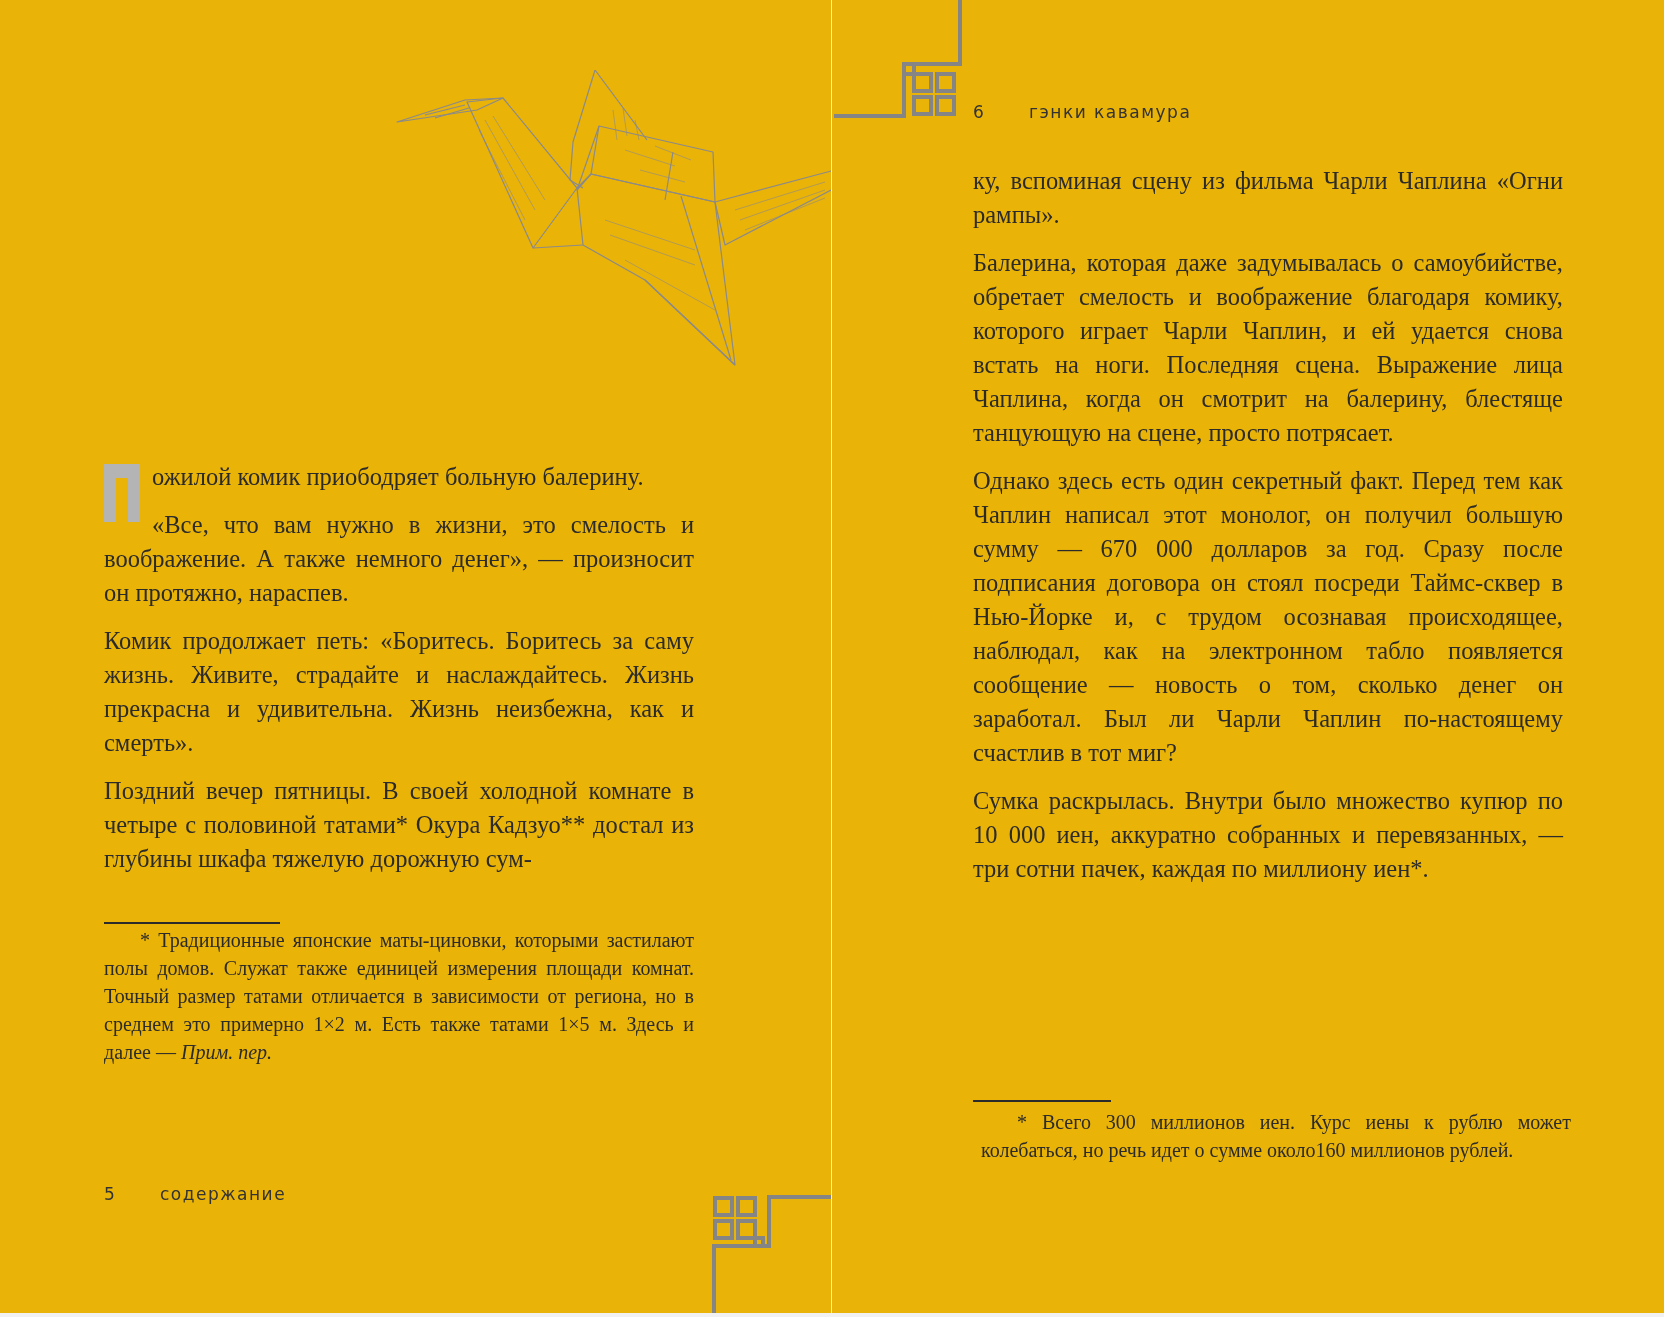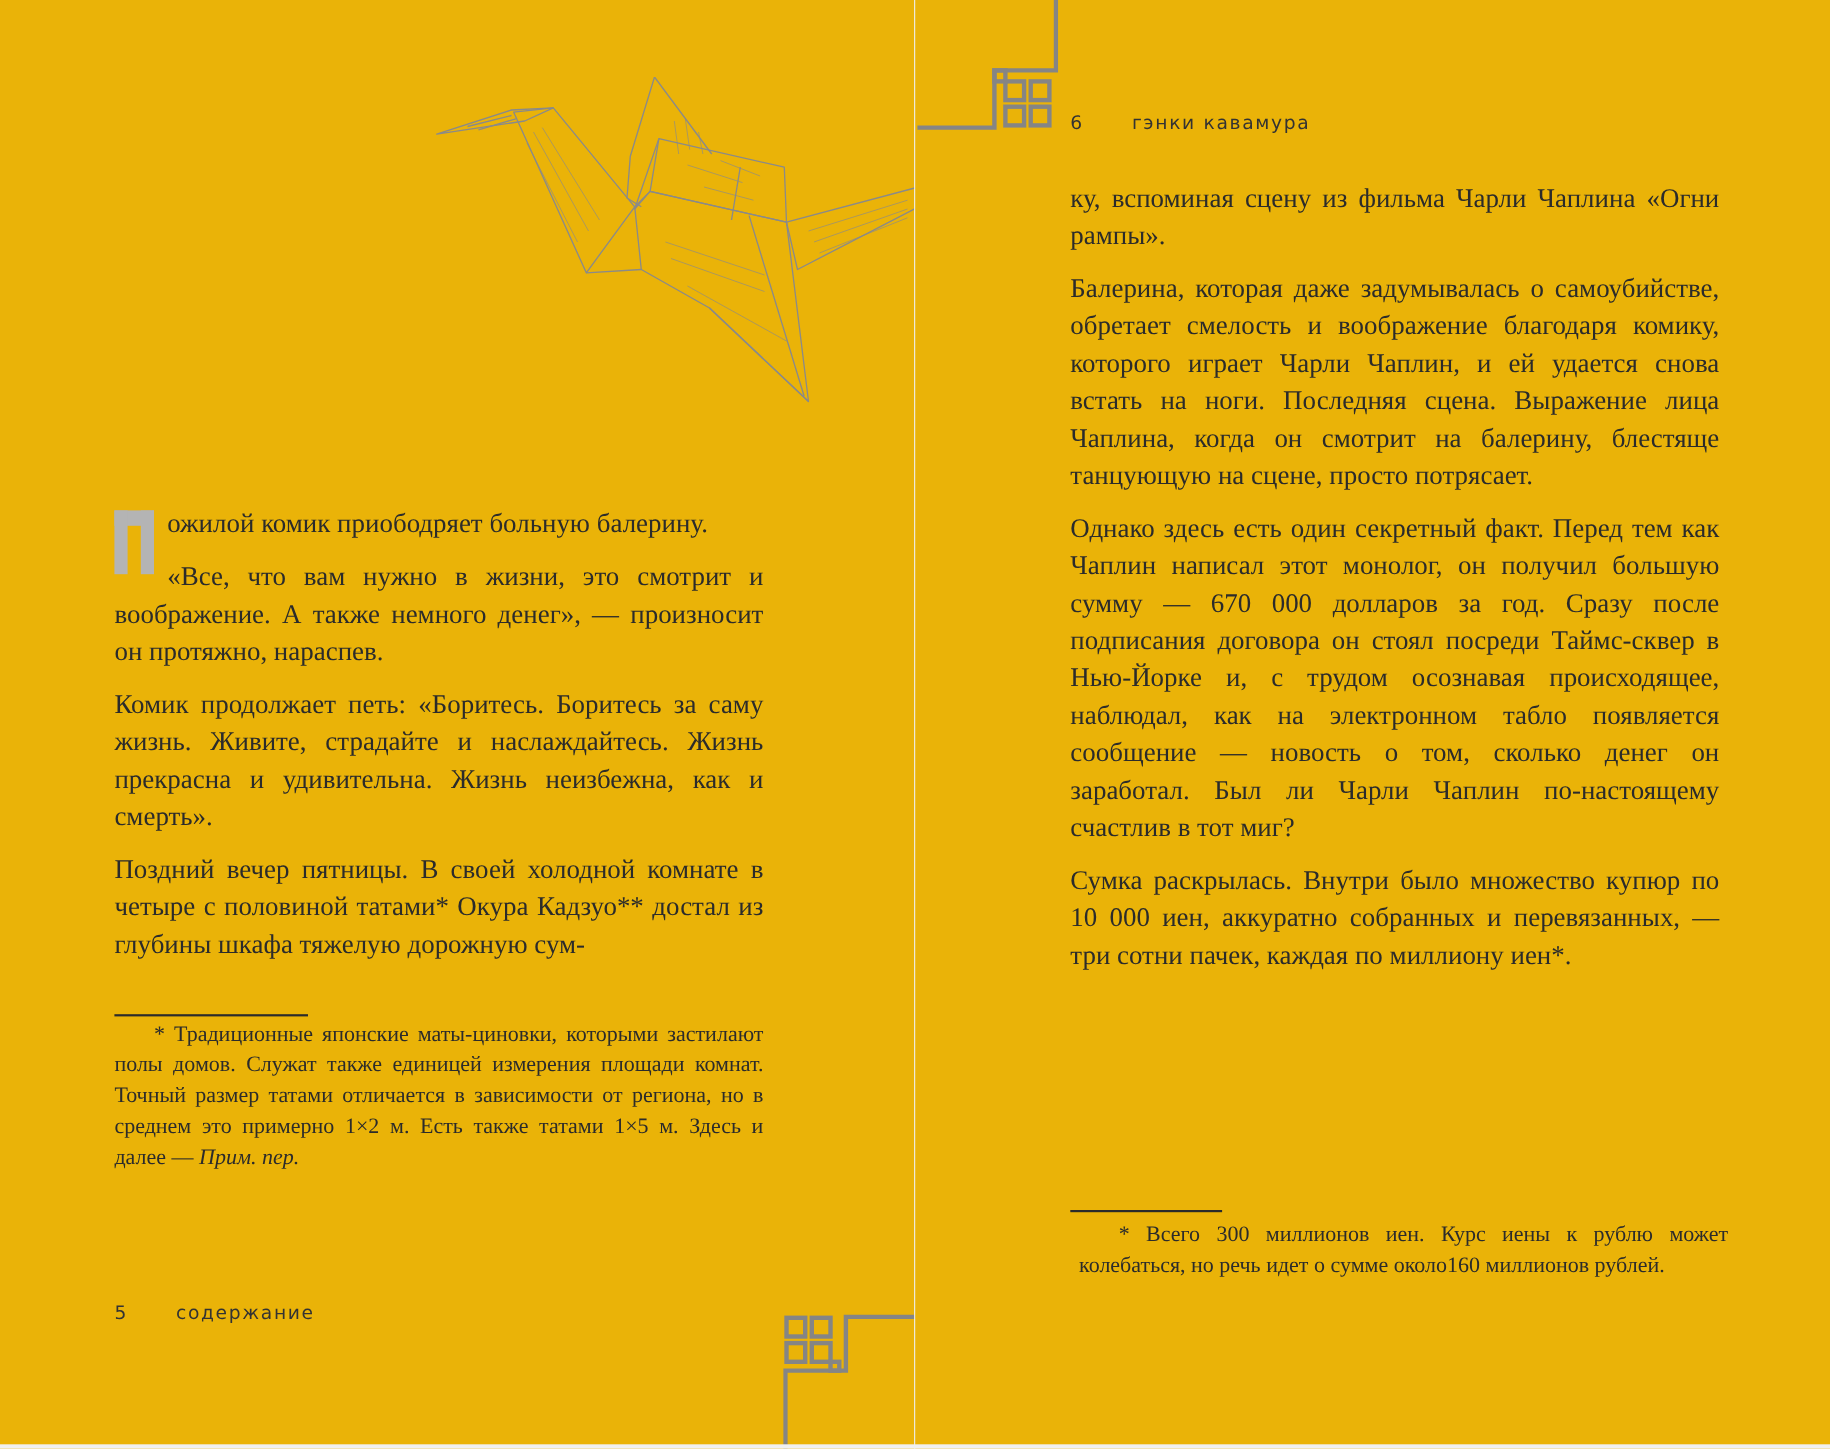--- a/index.html
+++ b/index.html
@@ -73,21 +73,21 @@
   </svg>
 
   <div class="text-block left-text">
     <p>
       <span class="dropcap">
         <span class="bar-top"></span>
           <span class="bar-l"></span>
           <span class="bar-r"></span>
       </span><span>ожилой комик приободряет больную балерину.</span>
     </p>
-    <p>«Все, что вам нужно в жизни, это смотрит и воображение. А также немного денег», — произносит он протяжно, нараспев.</p>
+    <p>«Все, что вам нужно в жизни, это смелость и воображение. А также немного денег», — произносит он протяжно, нараспев.</p>
     <p>Комик продолжает петь: «Боритесь. Боритесь за саму жизнь. Живите, страдайте и наслаждайтесь. Жизнь прекрасна и удивительна. Жизнь неизбежна, как и смерть».</p>
     <p>Поздний вечер пятницы. В своей холодной комнате в четыре с половиной татами* Окура Кадзуо** достал из глубины шкафа тяжелую дорожную сум-</p>
   </div>
 
   <div class="fn-rule" style="left:104px; top:922px; width:176px;"></div>
 
   <div class="footnotes" style="left:104px; top:926px; width:590px;">
     <p><span>* Традиционные японские маты-циновки, которыми застилают полы домов. Служат также единицей измерения площади комнат. Точный размер татами отличается в зависимости от региона, но в среднем это примерно 1×2 м. Есть также татами 1×5 м. Здесь и далее — </span><em>Прим. пер.</em></p>
   </div>
 

